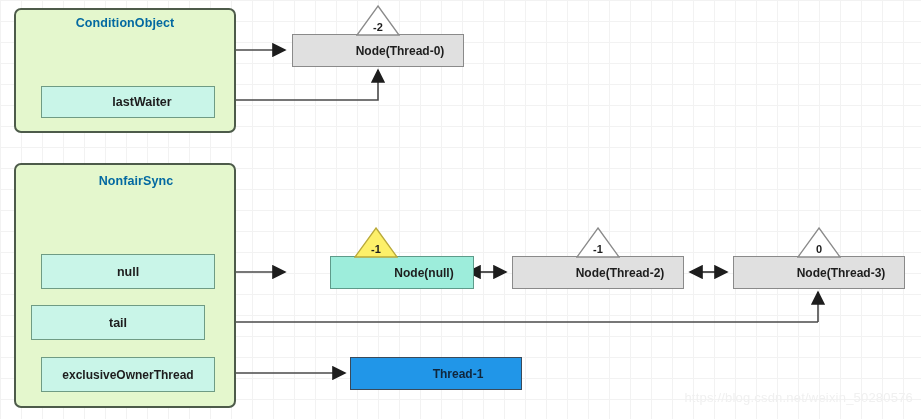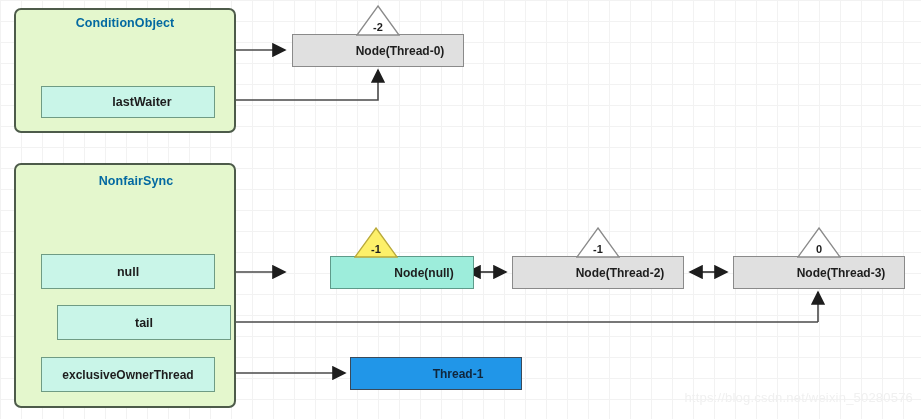--- a/index.html
+++ b/index.html
@@ -121,21 +121,21 @@
   </svg>
 
   <div class="panel" style="left:14px;top:8px;width:222px;height:125px;">
     <div class="panel-title" style="top:6px;">ConditionObject</div>
     <div class="field" style="left:25px;top:76px;width:174px;height:32px;padding-left:28px;">lastWaiter</div>
   </div>
 
   <div class="panel" style="left:14px;top:163px;width:222px;height:245px;">
     <div class="panel-title" style="top:9px;padding-left:22px;">NonfairSync</div>
     <div class="field" style="left:25px;top:89px;width:174px;height:35px;">null</div>
-    <div class="field" style="left:41px;top:140px;width:174px;height:35px;">tail</div>
+    <div class="field" style="left:15px;top:140px;width:174px;height:35px;">tail</div>
     <div class="field" style="left:25px;top:192px;width:174px;height:35px;font-size:12px;">exclusiveOwnerThread</div>
   </div>
 
   <div class="node" style="left:292px;top:34px;width:172px;height:33px;">
     <span>Node(Thread-0)</span>
   </div>
   <div class="tri" style="left:356px;top:5px;">
     <svg width="44" height="31" viewBox="0 0 44 31">
       <polygon points="22,1 43,30 1,30" fill="#ffffff" stroke="#8a8a8a" stroke-width="1.3"></polygon>
     </svg>

